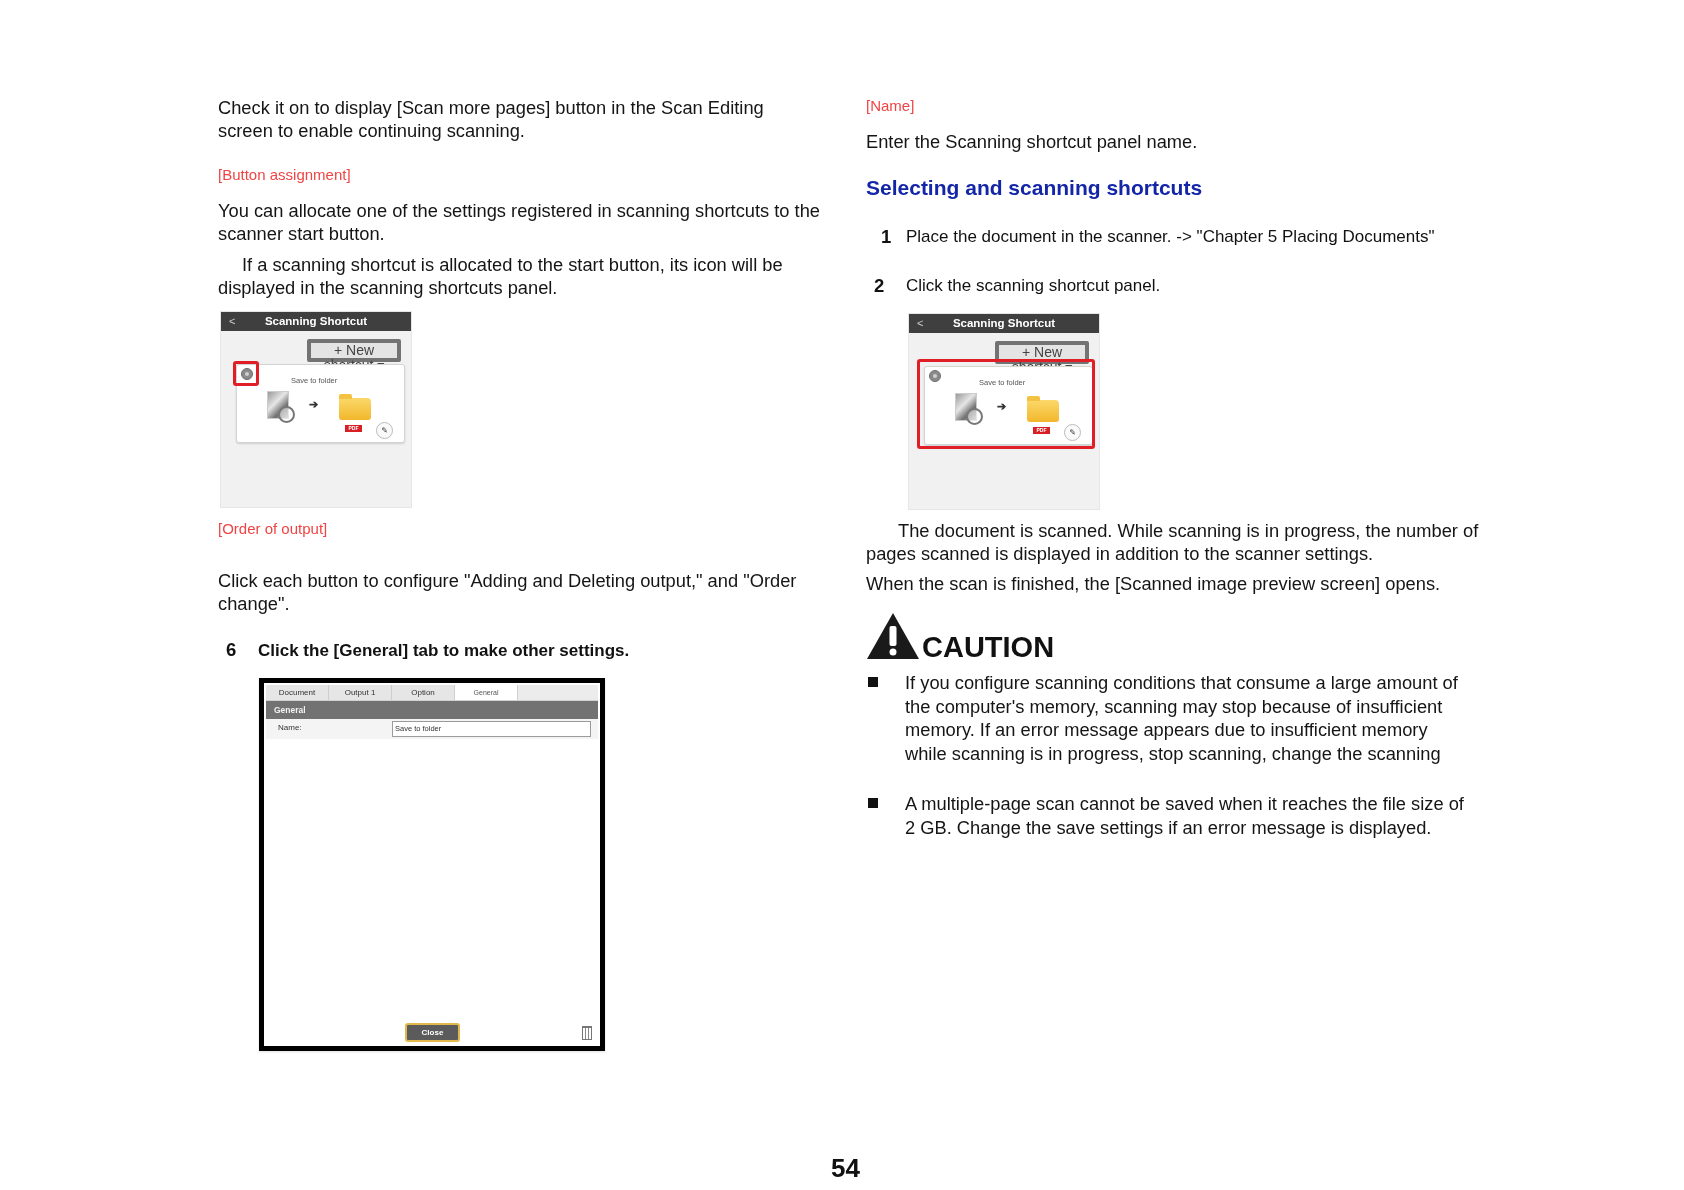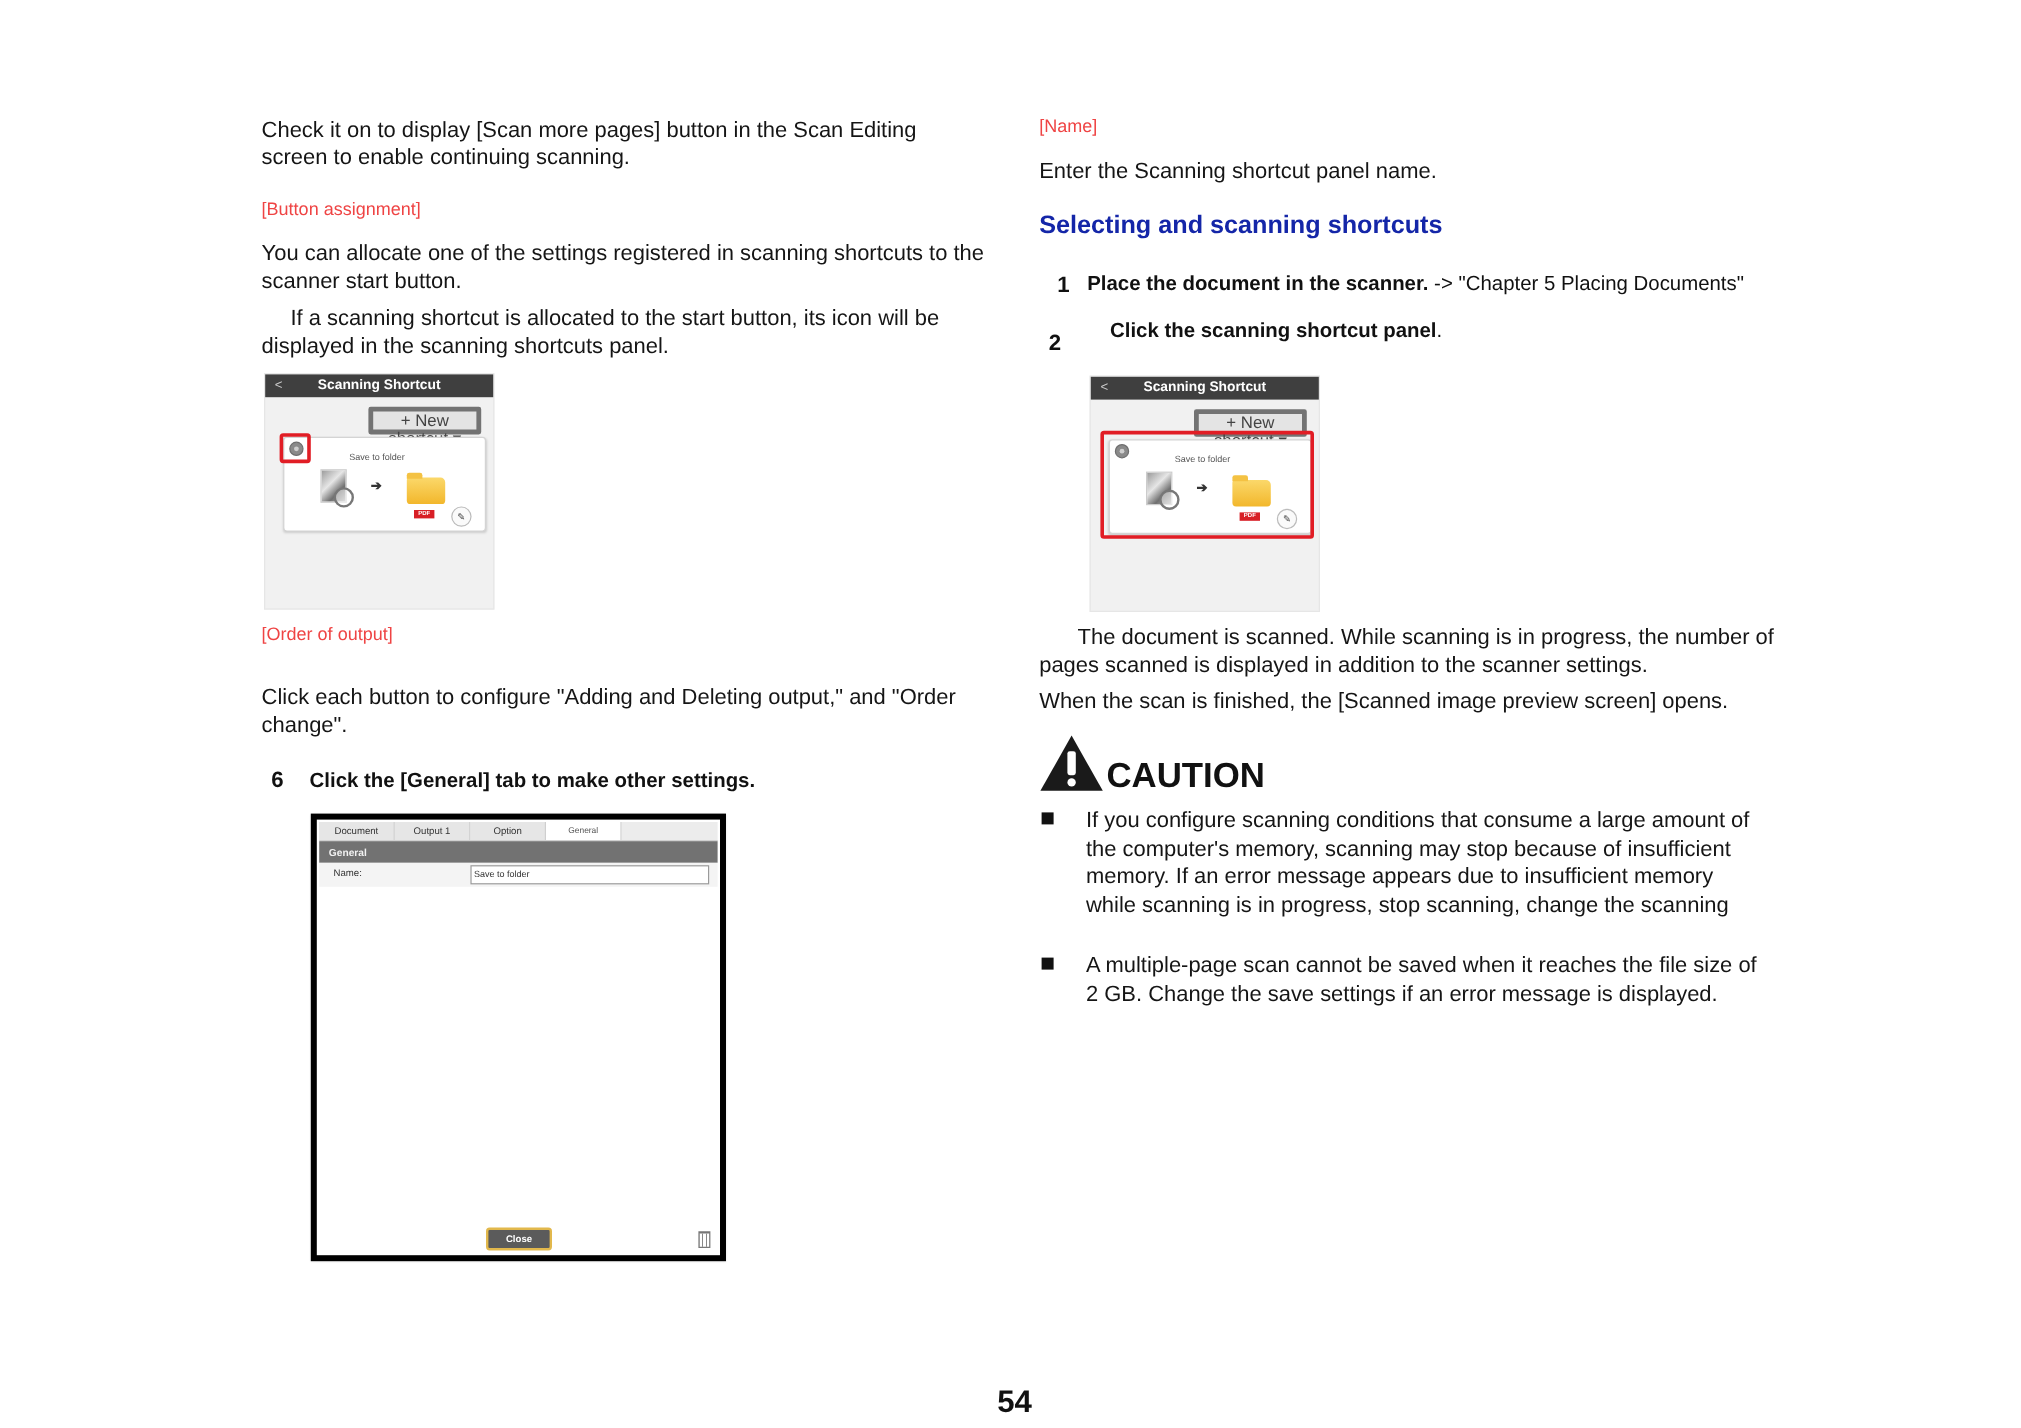--- a/index.html
+++ b/index.html
@@ -4,21 +4,21 @@
 <style>
   html, body { margin: 0; padding: 0; background: #ffffff; }
   body { width: 1684px; height: 1190px; position: relative; overflow: hidden;
          font-family: "Liberation Sans", sans-serif; color: #111; }
   .abs { position: absolute; }
   .p { font-size: 18.3px; line-height: 23.5px; color: #151515; margin: 0; }
   .h3 { font-size: 15px; font-weight: normal; color: #ef4444; }
   .h2-blue { font-size: 21px; font-weight: bold; color: #1426a8; }
   .step-num { font-size: 18.5px; font-weight: bold; }
   .step-text { font-size: 17px; }
-  .step-text b { font-weight: bold; }
+  .step-text b { font-weight: normal; }
 
   
   .ss { background: #f1f1f1; border: 1px solid #e6e6e6; }
   .ss-header { position: absolute; left: 0; top: 0; right: 0; height: 19px; background: #3f3f3f; color: #fff;
                font-size: 11.5px; font-weight: bold; text-align: center; line-height: 19px; }
   .ss-back { position: absolute; left: 8px; top: 0; color: #cfcfcf; font-size: 11px; font-weight: normal; }
   .ss-new { position: absolute; height: 15px; border: 4px solid #737373; border-radius: 2px; background: #e4e4e4;
             font-size: 14px; color: #444; line-height: 15px; text-align: center; }
   .ss-card { position: absolute; background: #fff; border: 1px solid #d4d4d4; border-radius: 3px;
              box-shadow: 0 1px 2px rgba(0,0,0,0.15); }
@@ -121,21 +121,21 @@
 
   <div class="abs h3" style="left:866px; top:97px;">[Name]</div>
   <p class="abs p" style="left:866px; top:130px;">Enter the Scanning shortcut panel name.</p>
 
   <div class="abs h2-blue" style="left:866px; top:176px;">Selecting and scanning shortcuts</div>
 
   <div class="abs step-num" style="left:881px; top:226px;">1</div>
   <div class="abs step-text" style="left:906px; top:227px;"><b>Place the document in the scanner.</b><span> -&gt; "Chapter 5 Placing Documents"</span></div>
 
   <div class="abs step-num" style="left:874px; top:275px;">2</div>
-  <div class="abs step-text" style="left:906px; top:266px;margin-left:19px;"><b>Click the scanning shortcut panel</b><span>.</span></div>
+  <div class="abs step-text" style="left:906px; top:276px;"><b>Click the scanning shortcut panel</b><span>.</span></div>
 
   <div class="abs ss" style="left:908px; top:313px; width:190px; height:195px;">
     <div class="ss-header">
       <span class="ss-back">&lt;</span>
       <span>Scanning Shortcut</span>
     </div>
     <div class="ss-new" style="left:86px; top:27px; width:86px;">+ New shortcut ▾</div>
     <div class="ss-card" style="left:15px; top:52px; width:167px; height:77px;">
       <div class="ss-card-title" style="left:54px; top:11px;">Save to folder</div>
       <div class="ss-photo" style="left:30px; top:26px;"></div>

